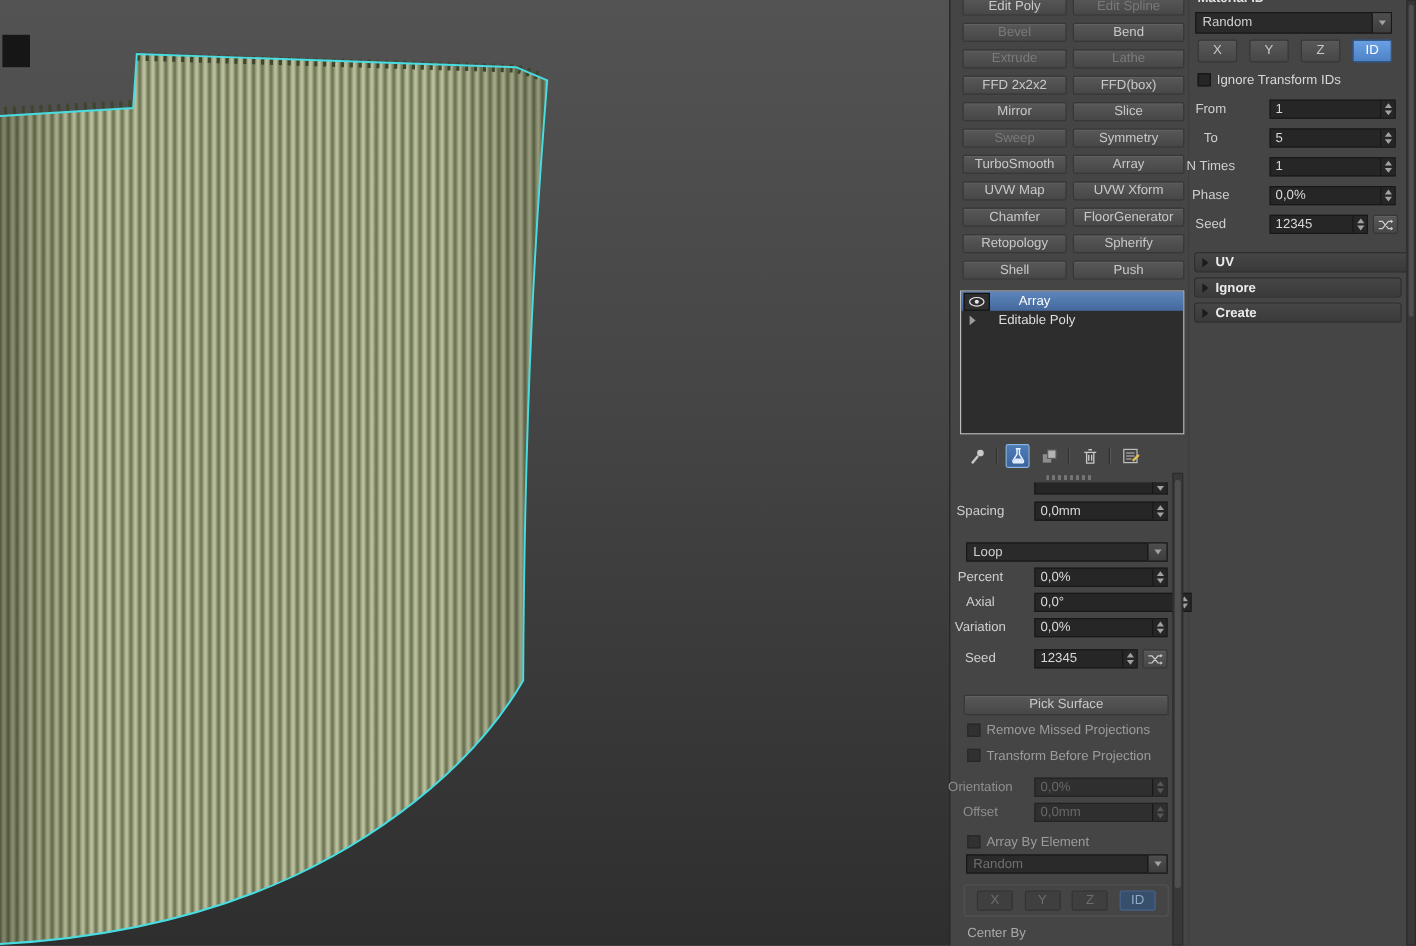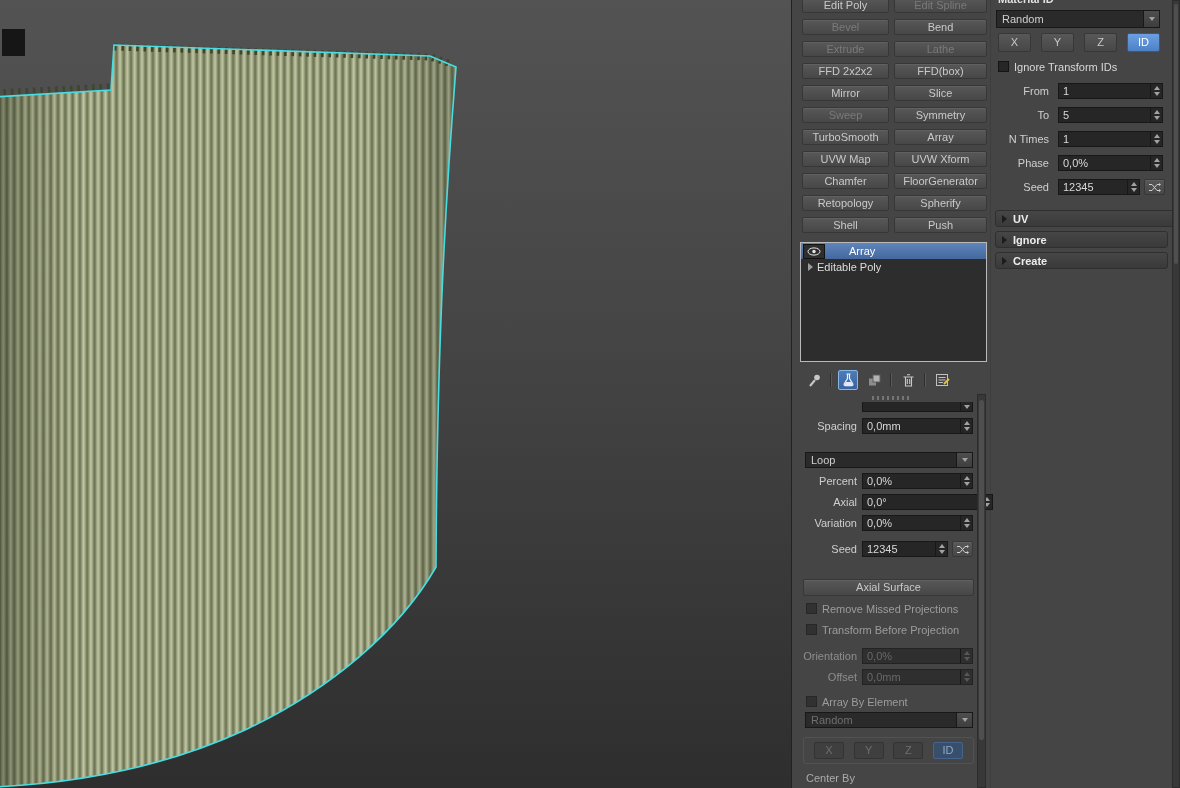--- a/index.html
+++ b/index.html
@@ -24,21 +24,21 @@
   
   .stack{position:absolute;left:800px;top:242px;width:187px;height:120px;box-sizing:border-box;
          background:#2d2d2d;border:1px solid #b9b9b9}
   .stackrow{height:16px;display:flex;align-items:center;color:#ddd}
   .stackrow.sel{background:linear-gradient(#5e86bc,#44689c);color:#fff}
   .eyebox{width:20px;height:13px;margin-left:2px;background:#2e2e2e;border:1px solid #121212;
           display:flex;align-items:center;justify-content:center}
   .stklabel{margin-left:24px}
   .arr-r{width:0;height:0;border-top:4px solid transparent;border-bottom:4px solid transparent;
          border-left:5px solid #9c9c9c;margin-left:7px}
-  .stklabel2{margin-left:4px}
+  .stklabel2{margin-left:19px}
 
   
   .tools{position:absolute;left:804px;top:369px;height:22px;display:flex;align-items:center;gap:6px}
   .tsep{width:1px;height:14px;background:#2e2e2e;border-right:1px solid #5a5a5a}
   .tbtn{width:20px;height:20px;display:flex;align-items:center;justify-content:center;box-sizing:border-box}
   .tbtn.active{background:linear-gradient(#4e7cb6,#3a63a0);border:1px solid #86b6ea;border-radius:2px}
 
   .grip{position:absolute;left:872px;top:396px;width:38px;height:4px;
         background:repeating-linear-gradient(90deg,#8a8a8a 0 2px,transparent 2px 5px);opacity:.7}
 
@@ -46,21 +46,21 @@
   .pfield{position:absolute;box-sizing:border-box;height:16px;background:#262626;border:1px solid #181818;
           color:#d8d8d8;display:flex;align-items:stretch}
   .pfield .val{flex:1;line-height:14px;padding:0 4px;overflow:hidden;white-space:nowrap}
   .spin{width:11px;border-left:1px solid #181818;display:flex;flex-direction:column;justify-content:center;gap:2px;background:#262626}
   .tu{width:0;height:0;border-left:3px solid transparent;border-right:3px solid transparent;border-bottom:4px solid #a2a2a2;margin:0 auto}
   .td{width:0;height:0;border-left:3px solid transparent;border-right:3px solid transparent;border-top:4px solid #a2a2a2;margin:0 auto}
   .pfield.dis{background:#2f2f2f;border-color:#232323;color:#686868}
   .pfield.dis .spin{background:#2f2f2f}
   .pfield.dis .tu{border-bottom-color:#575757}.pfield.dis .td{border-top-color:#575757}
 
-  .plabel{position:absolute;width:80px;text-align:right;color:#cfcfcf;line-height:12px;white-space:nowrap}
+  .plabel{position:absolute;width:80px;text-align:center;color:#cfcfcf;line-height:12px;white-space:nowrap}
   .plabel.dis{color:#8e8e8e}
 
   .dd{position:absolute;box-sizing:border-box;height:16px;background:#2a2a2a;border:1px solid #181818;display:flex;color:#cfcfcf}
   .dd .val{flex:1;line-height:14px;padding:0 5px;overflow:hidden;white-space:nowrap}
   .ddbtn{width:15px;border-left:1px solid #181818;background:linear-gradient(#4e4e4e,#3e3e3e);
          display:flex;align-items:center;justify-content:center}
   .dd.dis .val{color:#6f6f6f}
 
   .cb{position:absolute;width:11px;height:11px;box-sizing:border-box;background:#262626;border:1px solid #151515}
   .cb.dis{background:#313131;border-color:#272727}
@@ -265,21 +265,21 @@
           <i class="td"></i>
         </span>
     </div>
     <div class="btn abs" style="position:absolute;left:952px;top:541px;width:21px;height:16px;display:flex;align-items:center;justify-content:center">
       <svg width="13" height="11" viewBox="0 0 13 11">
         <path d="M1 2.5 h3 l5 6 h2.5 M1 8.5 h3 l5 -6 h2.5" stroke="#cfcfcf" fill="none"></path>
         <path d="M11 1 l2 1.5 -2 1.5 Z M11 7 l2 1.5 -2 1.5 Z" fill="#cfcfcf"></path>
       </svg>
     </div>
 
-    <div class="btn" style="position:absolute;left:803px;top:579px;width:171px;height:17px;line-height:15px">Axial Surface</div>
+    <div class="btn" style="position:absolute;left:803px;top:579px;width:171px;height:17px;line-height:15px">Pick Surface</div>
 
     <span class="cb dis" style="left:806px;top:603px"></span>
     <span class="cblabel" style="left:822px;top:603px">Remove Missed Projections</span>
 
     <span class="cb dis" style="left:806px;top:624px"></span>
     <span class="cblabel" style="left:822px;top:624px">Transform Before Projection</span>
 
     <span class="plabel dis" style="left:777px;top:650px">Orientation</span>
     <div class="pfield dis" style="left:862px;top:648px;width:111px">
       <span class="val">0,0%</span>

